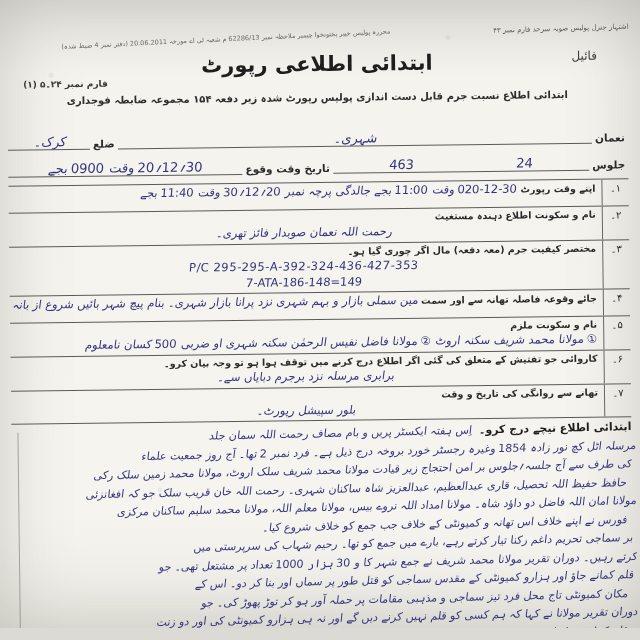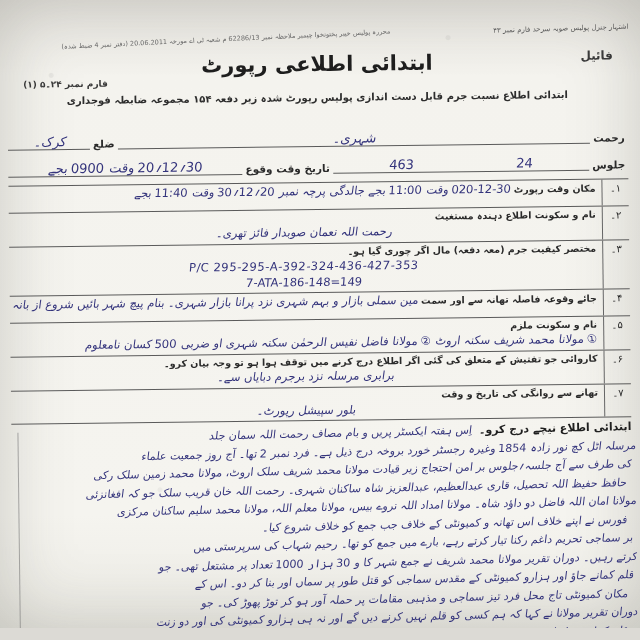--- a/index.html
+++ b/index.html
@@ -27,22 +27,22 @@
     transform:skewX(6deg);
     display:inline-block;
   }
   
   .top-right-small{
     position:absolute;top:28px;right:8px;width:180px;
     font-size:7px;color:#5a5a5a;text-align:right;
     transform:rotate(-1deg);
   }
   .file-label{
-    position:absolute;top:52px;right:24px;
-    font-size:12px;font-weight:bold;color:#3a3a3a;
+    position:absolute;top:52px;right:40px;
+    font-size:12px;font-weight:normal;color:#3a3a3a;
   }
   .top-center-small{
     position:absolute;top:34px;left:64px;width:330px;
     font-size:6.5px;color:#666;direction:rtl;
     transform:rotate(-2deg);white-space:nowrap;overflow:hidden;
   }
   .form-number{
     position:absolute;top:76px;left:26px;
     font-size:9px;color:#3a3a3a;font-weight:bold;
   }
@@ -109,21 +109,21 @@
     <div class="top-right-small print">اشتہار جنرل پولیس صوبہ سرحد فارم نمبر ۴۳</div>
     <div class="file-label print">فائیل</div>
     <div class="top-center-small print">محررہ پولیس خیبر پختونخوا چیمبر ملاحظہ نمبر 62286/13 م شعبہ ٹی اے مورخہ 20.06.2011 (دفتر نمبر 4 ضبط شدہ) سہی 1918 پولیس</div>
     <div class="form-number print">فارم نمبر ۲۴۔۵ (۱)</div>
     <div class="title print">ابتدائی اطلاعی رپورٹ</div>
     <div class="subtitle print">ابتدائی اطلاع نسبت جرم قابل دست اندازی پولیس رپورٹ شدہ زیر دفعہ ۱۵۴ مجموعہ ضابطہ فوجداری</div>
 
     <div class="flow">
 
       <div class="frow">
-        <span class="flabel print">رحمت</span>
+        <span class="flabel print">نعمان</span>
         <span class="fill">
           <span class="hand">شہری۔</span>
         </span>
         <span class="flabel print">ضلع</span>
         <span class="fill short">
           <span class="hand">کرک۔</span>
         </span>
       </div>
 
       <div class="frow">
@@ -136,21 +136,21 @@
         <span class="fill dateline">
           <span class="hand">30؍12؍20 وقت 0900 بجے</span>
         </span>
       </div>
 
       <div class="table">
 
         <div class="trow">
           <div class="tnum print">۱۔</div>
           <div class="tcontent">
-            <span class="plabel print">مکان وقت رپورٹ</span>
+            <span class="plabel print">اپنے وقت رپورٹ</span>
             <span class="hand">020-12-30 وقت 11:00 بجے جالدگی پرچہ نمبر 20؍12؍30 وقت 11:40 بجے</span>
           </div>
         </div>
 
         <div class="trow">
           <div class="tnum print">۲۔</div>
           <div class="tcontent">
             <span class="plabel print">نام و سکونت اطلاع دہندہ مستغیث</span>
             <span class="hand entry-block">رحمت اللہ نعمان صوبدار فائز تھری۔</span>
           </div>

